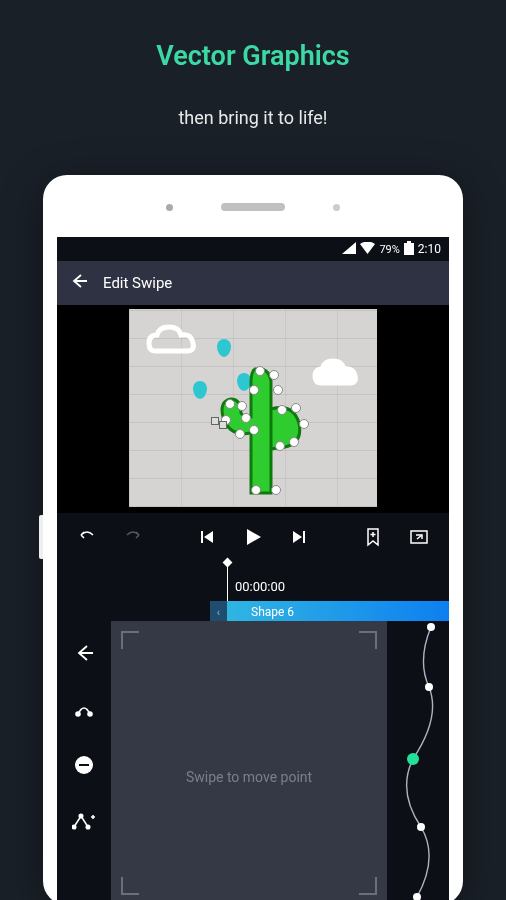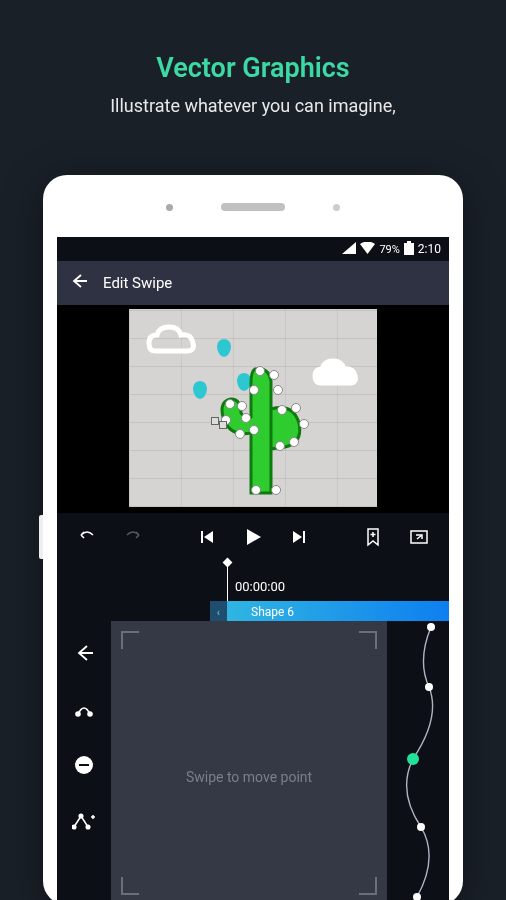--- a/index.html
+++ b/index.html
@@ -9,21 +9,21 @@
   background: #1a2028;
   font-family: -apple-system, BlinkMacSystemFont, "Segoe UI", Roboto, sans-serif;
   overflow: hidden;
   position: relative;
 }
 .hero-title {
   color: #3dd9a4;
   font-size: 27px;
   font-weight: 600;
   text-align: center;
-  padding-top: 52px;
+  padding-top: 40px;
 }
 .hero-subtitle {
   color: #e8e8e8;
   font-size: 18px;
   text-align: center;
   line-height: 1.35;
   margin-top: 10px;
 }
 .phone-frame {
   position: absolute;
@@ -269,21 +269,22 @@
   height: 44px;
   background: #eee;
   border-radius: 2px 0 0 2px;
 }
 </style>
 </head>
 <body>
 
 <div class="hero-title">Vector Graphics</div>
 <div class="hero-subtitle">
-  <span>Illustrate whatever you can imagine,</span><br>
+  <br>
+  <span>then bring it to life!</span>
 </div>
 
 <div class="phone-frame">
   <div class="phone-speaker"></div>
   <div class="phone-camera"></div>
   <div class="phone-sensor"></div>
   <div class="phone-side-btn"></div>
 
   <div class="screen">
     <div class="status-bar">

